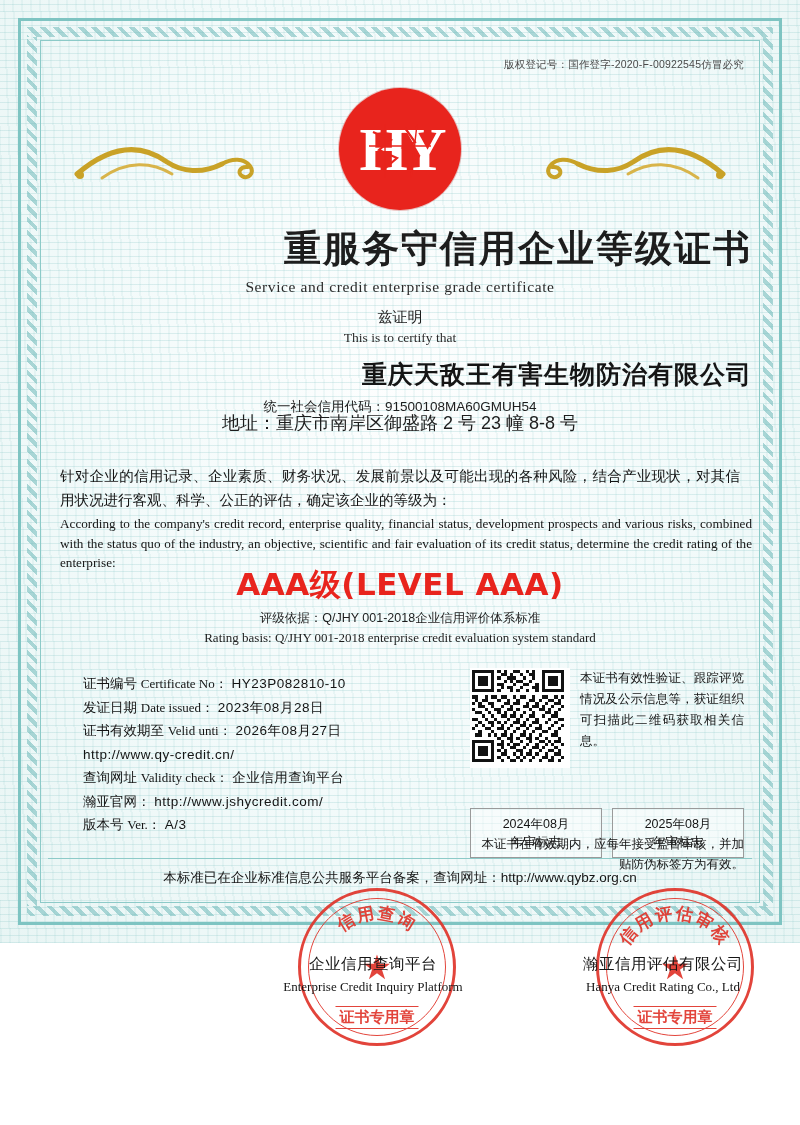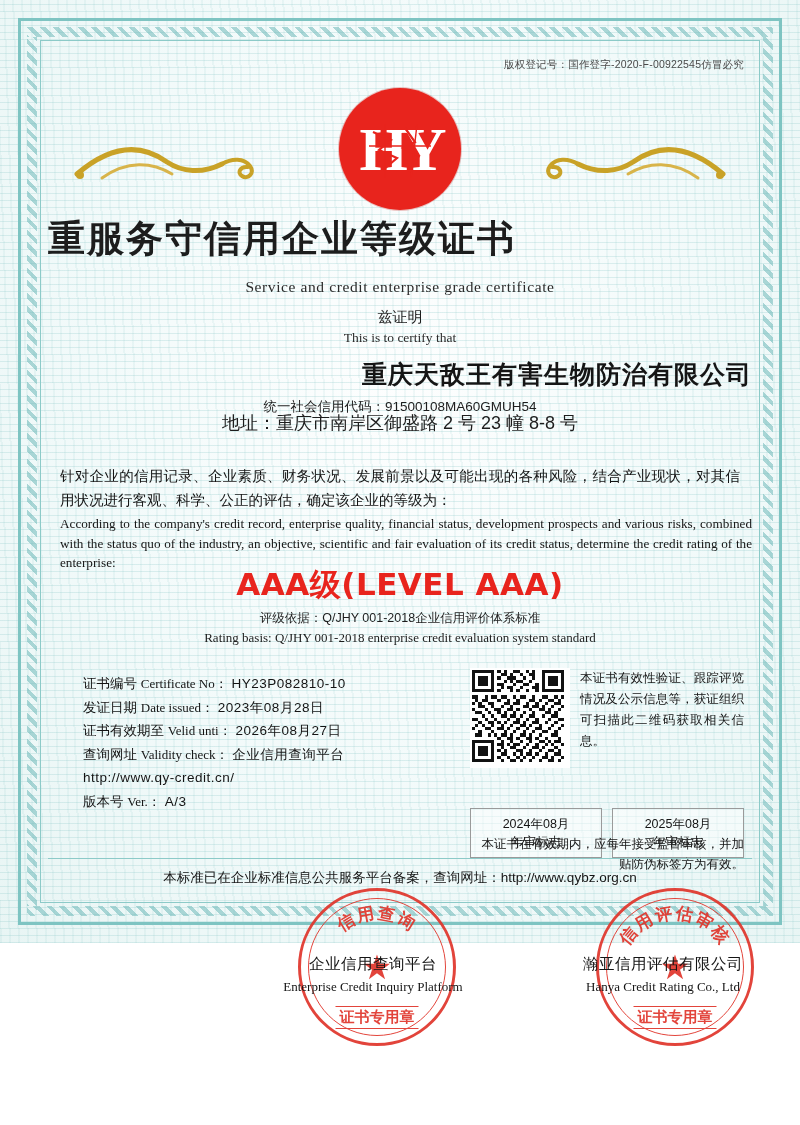--- a/index.html
+++ b/index.html
@@ -132,23 +132,23 @@
     top: 46px;
     width: 210px;
     height: 64px;
   }
   .flourish.left { left: 24px; }
   .flourish.right { right: 24px; }
 
   
   .title-cn {
     position: absolute;
-    top: 168px;
-    width: 100%;
-    text-align: left;
+    top: 178px;
+    width: 100%;
+    text-align: right;
     font-family: Liberation Mono, monospace;
     font-weight: bold;
     font-size: 37px;
     color: #1d1d1d;
     letter-spacing: 2px;
   }
   .title-en {
     position: absolute;
     top: 232px;
     width: 100%;
@@ -488,26 +488,30 @@
         <span>发证日期</span>
         <span class="k-en">Date issued：</span>
         <span class="val">2023年08月28日</span>
       </div>
       <div>
         <span>证书有效期至</span>
         <span class="k-en">Velid unti：</span>
         <span class="val">2026年08月27日</span>
       </div>
       <div>
+        <span class="val">http://www.qy-credit.cn/</span>
+      </div>
+      <div>
         <span>查询网址</span>
         <span class="k-en">Validity check：</span>
         <span class="val">企业信用查询平台</span>
       </div>
       <div>
-        <span class="val">http://www.qy-credit.cn/</span>
+        <span>瀚亚官网</span><span>：</span>
+        <span class="val">http://www.jshycredit.com/</span>
       </div>
       <div>
         <span>版本号</span>
         <span class="k-en">Ver.：</span>
         <span class="val">A/3</span>
       </div>
     </div>
 
     <div class="qr">
       <svg width="92" height="92" viewBox="0 0 29 29" shape-rendering="crispEdges">

